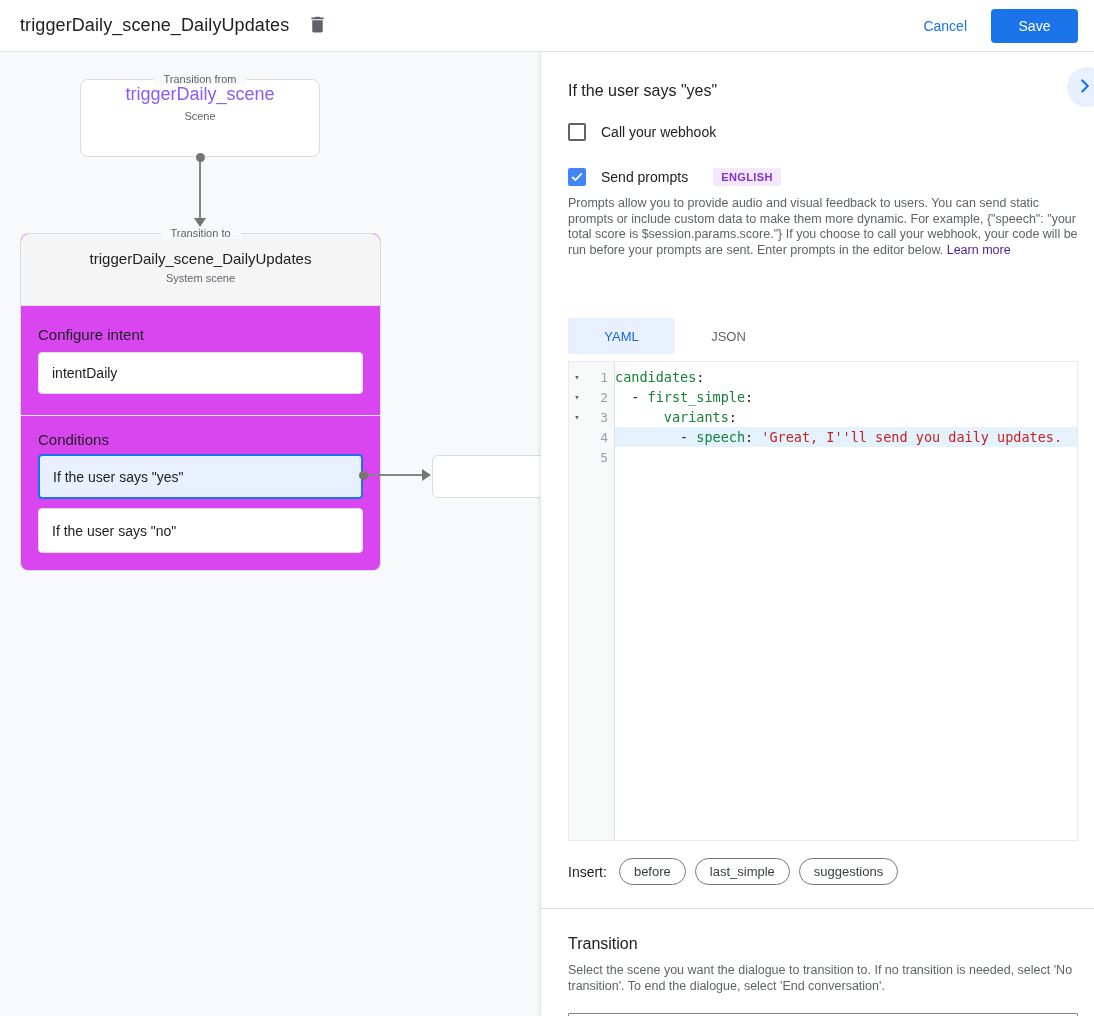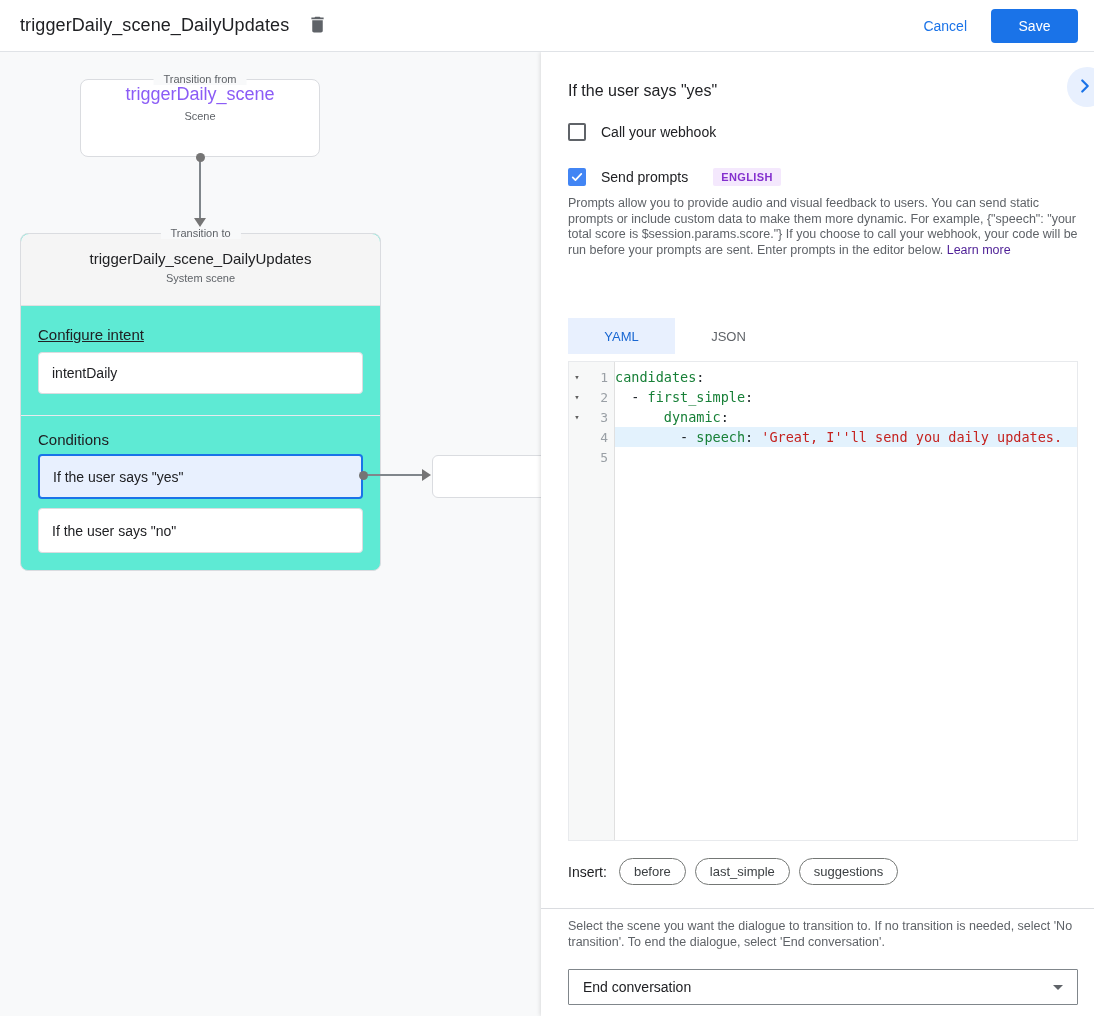--- a/index.html
+++ b/index.html
@@ -34,28 +34,28 @@
   .fb-title { margin-top:4px; font-size:18px; color:#8b5cf6; }
   .fb-sub { margin-top:5px; font-size:11px; color:#5f6368; }
 
   .conn-dot { position:absolute; width:9px; height:9px; border-radius:50%; background:#757575; z-index:3; }
   .dot-1 { left:196px; top:101px; }
   .vline { position:absolute; left:199px; top:105px; width:2px; height:62px; background:#80868b; }
   .arrow-down { position:absolute; left:194px; top:166px; width:0; height:0;
     border-left:6px solid transparent; border-right:6px solid transparent; border-top:9px solid #757575; }
 
   .scene-card { position:absolute; left:20px; top:181px; width:361px; height:338px;
-    background:#5eead4; border:1px solid #dadce0; border-radius:8px; }
+    background:#d946ef; border:1px solid #dadce0; border-radius:8px; }
   .card-header { height:72px; background:#f5f5f5; border-bottom:1px solid #e0e0e0;
     border-radius:8px 8px 0 0; text-align:center; padding-top:16px; }
   .ch-title { font-size:15px; color:#202124; }
   .ch-sub { margin-top:5px; font-size:11px; color:#5f6368; }
   .card-body { padding:0 17px; }
   .section-h { font-size:15px; color:#202124; }
-  .h-intent { margin-top:20px;text-decoration:underline; }
+  .h-intent { margin-top:20px; }
   .intent-input { margin-top:9px; height:42px; border:1px solid #dadce0; border-radius:4px;
     background:#fff; display:flex; align-items:center; padding-left:13px; font-size:14px; color:#202124; }
   .card-divider { height:1px; background:#e8eaed; margin:21px -17px 0; }
   .h-cond { margin-top:15px; }
   .cond { margin-top:9px; height:45px; border:1px solid #dadce0; border-radius:4px; background:#fff;
     display:flex; align-items:center; padding-left:13px; font-size:14px; color:#202124; cursor:pointer; }
   .cond.selected { border:2px solid #1a73e8; background:#e8f0fe; margin-top:6px; }
 
   .dot-2 { left:359px; top:419px; }
   .hline { position:absolute; left:367px; top:422px; width:57px; height:2px; background:#80868b; }
@@ -222,35 +222,36 @@
               <span class="lnum">4</span>
             </div>
             <div class="g-row">
               <span class="fold"></span>
               <span class="lnum">5</span>
             </div>
           </div>
         <div class="code" id="code">
             <div class="cline"><span class="tk-key">candidates</span><span class="tk-p">:</span></div>
             <div class="cline"><span class="tk-p">  - </span><span class="tk-key">first_simple</span><span class="tk-p">:</span></div>
-            <div class="cline"><span class="tk-p">      </span><span class="tk-key">dynamic</span><span class="tk-p">:</span></div>
+            <div class="cline"><span class="tk-p">      </span><span class="tk-key">variants</span><span class="tk-p">:</span></div>
             <div class="cline hl"><span class="tk-p">        - </span><span class="tk-key">speech</span><span class="tk-p">: </span><span class="tk-str">'Great, I''ll send you daily updates.</span></div>
             <div class="cline"></div>
           </div>
       </div>
 
       <div class="insert-row">
         <span class="insert-label">Insert:</span>
         <button class="pill">before</button>
         <button class="pill">last_simple</button>
         <button class="pill">suggestions</button>
       </div>
 
       <div class="panel-divider"></div>
 
+      <h3 class="transition-title">Transition</h3>
       <p class="desc">Select the scene you want the dialogue to transition to. If no transition is needed, select 'No transition'. To end the dialogue, select 'End conversation'.</p>
 
       <div class="dropdown">
         <span>End conversation</span>
         <span class="caret"></span>
       </div>
 
     </aside>
   </div>
 </div>

